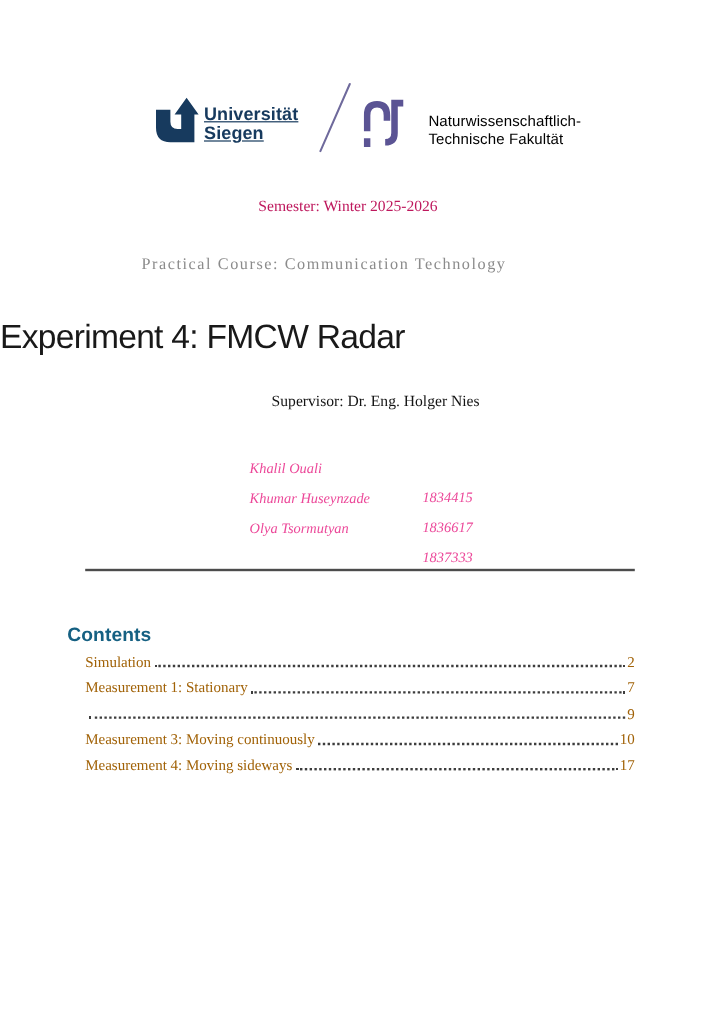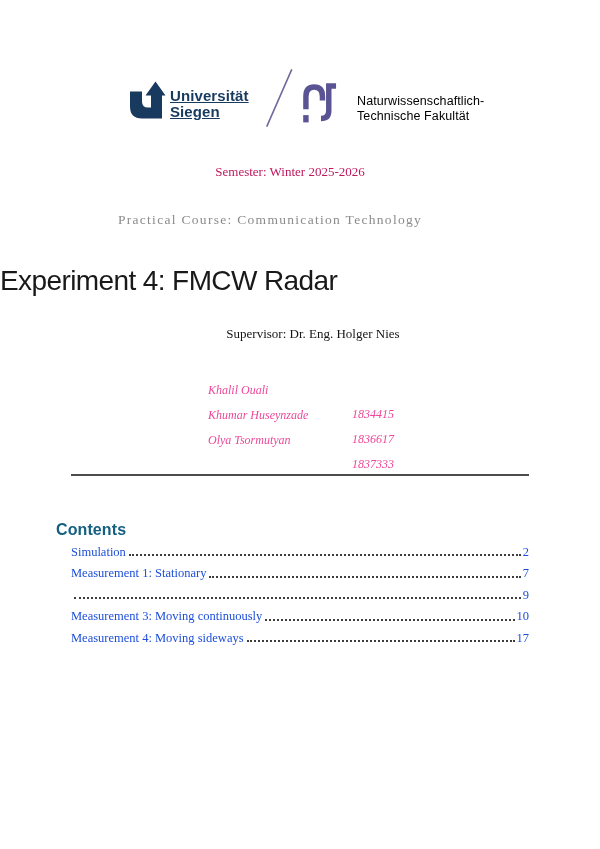--- a/index.html
+++ b/index.html
@@ -59,21 +59,21 @@
     background:#4c4c4c;}
   
   .contents-heading{
     position:absolute;left:56px;top:521px;
     font-family:"Liberation Sans", sans-serif;
     font-size:16px;font-weight:600;letter-spacing:0.1px;
     color:#156082;
   }
   .toc{position:absolute;left:71px;top:542px;width:458px;}
   .toc-row{display:flex;align-items:baseline;height:21.4px;
-    font-size:12.5px;color:#1d4ed8;line-height:21.4px;}
+    font-size:12.5px;color:#a16207;line-height:21.4px;}
   .toc-leader{flex:1;border-bottom:2px dotted #3d3d3d;
     align-self:flex-end;margin:0 2px 7px 3px;height:0;}
   .toc-page{white-space:nowrap;}
 </style>
 </head>
 <body>
 
 <div class="page">
 
   <div class="logo-band">

